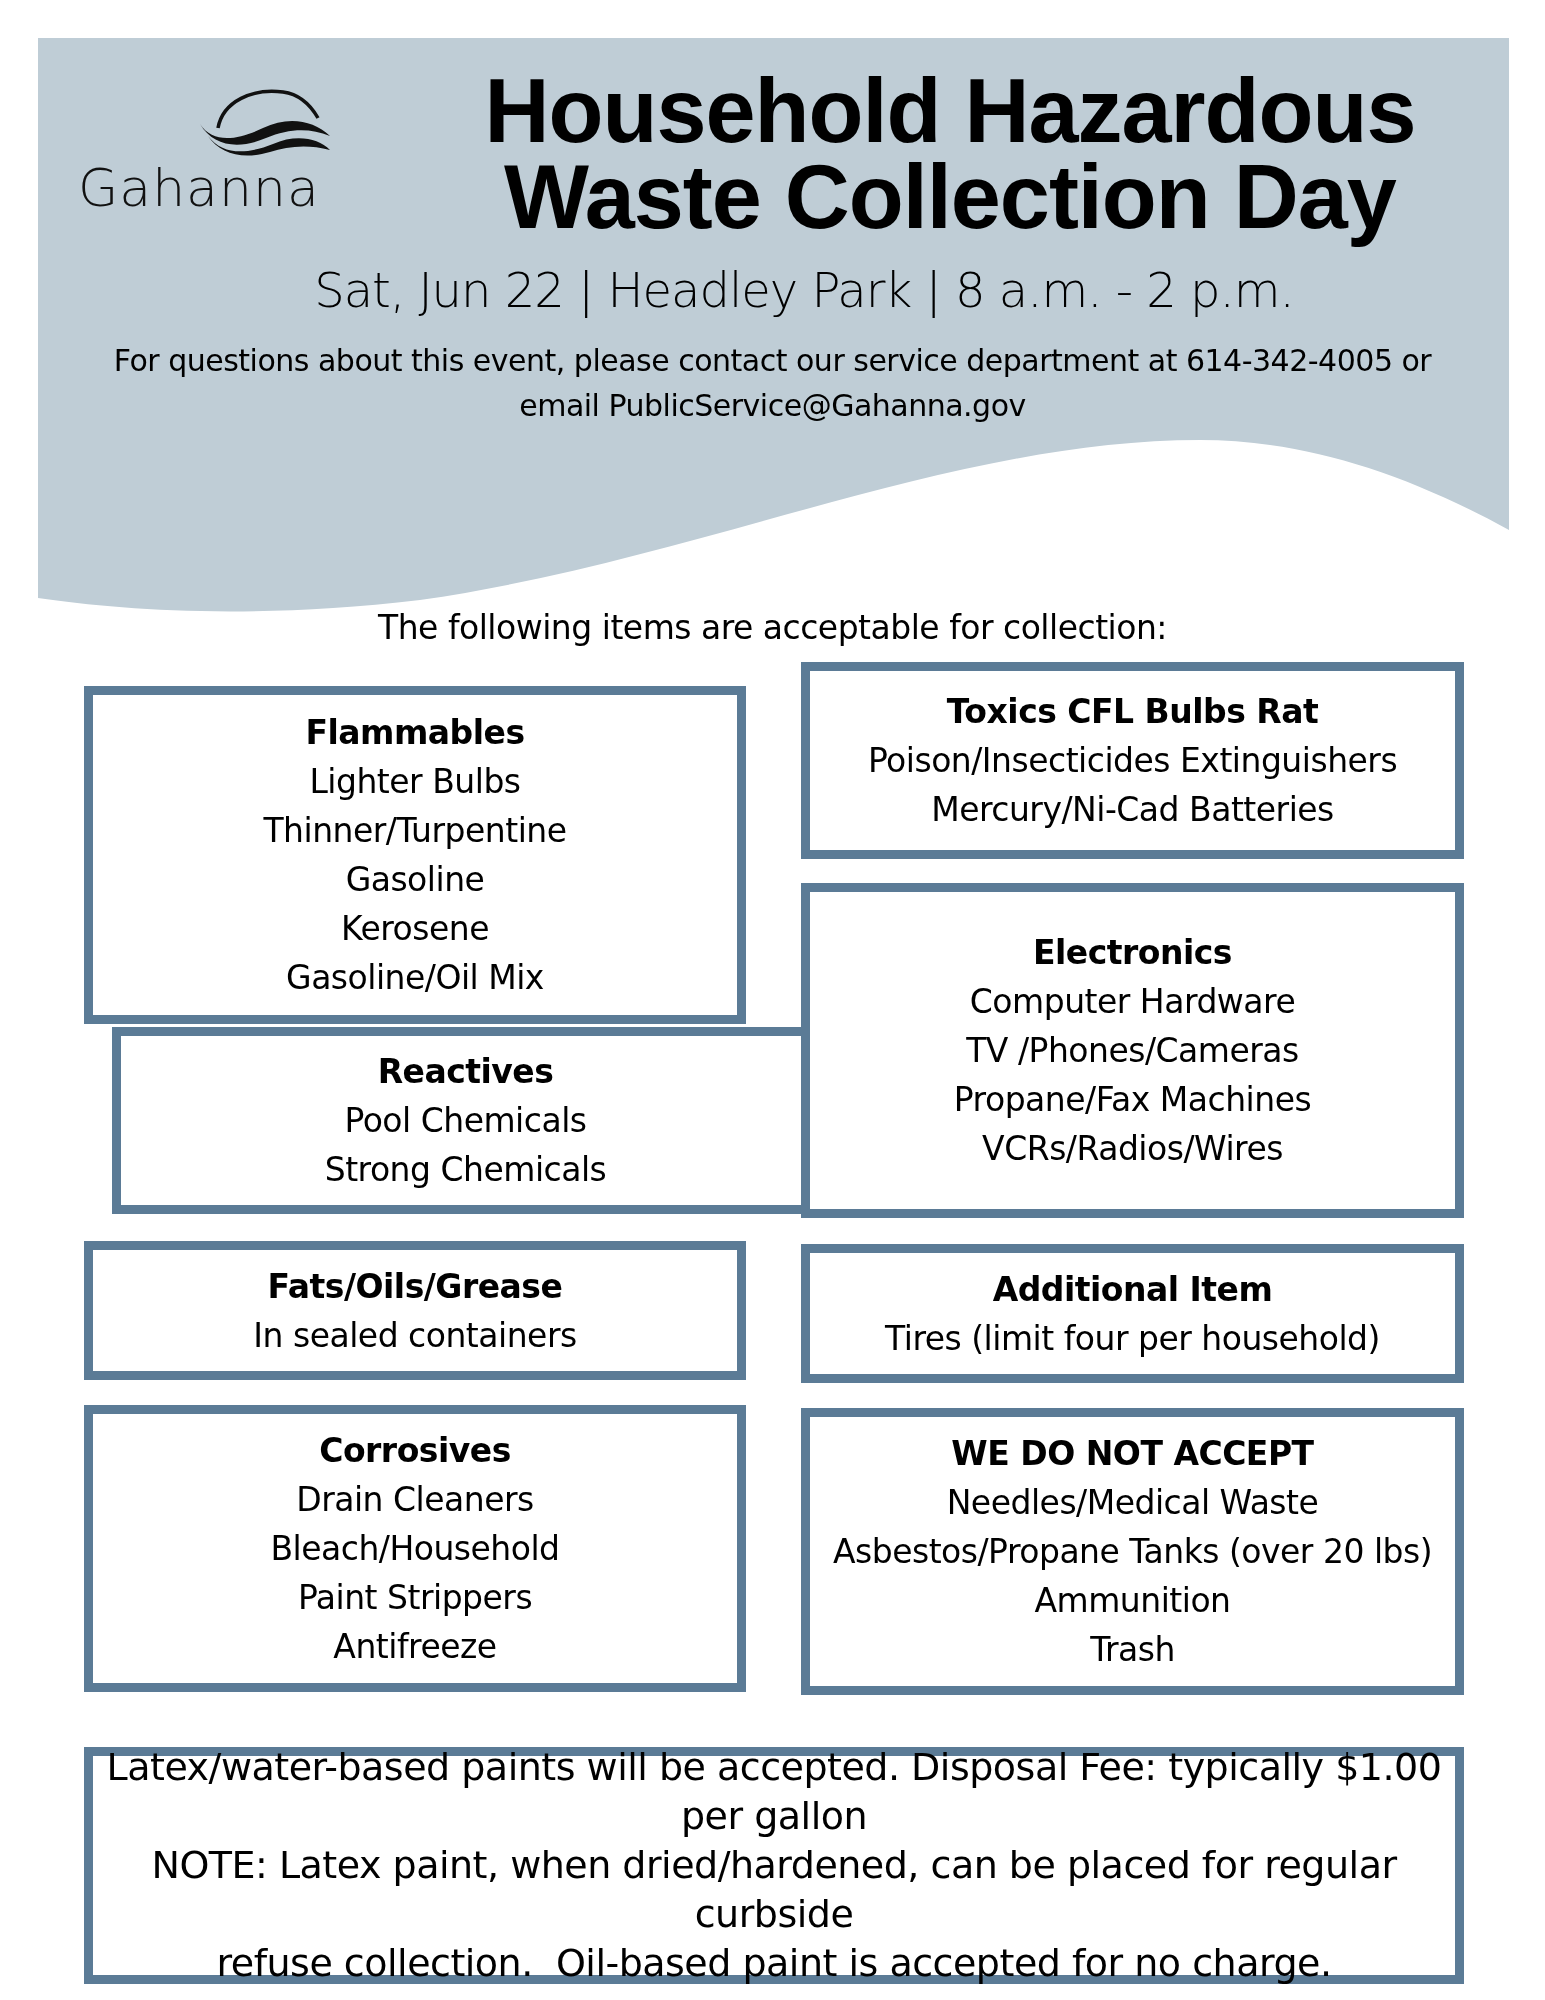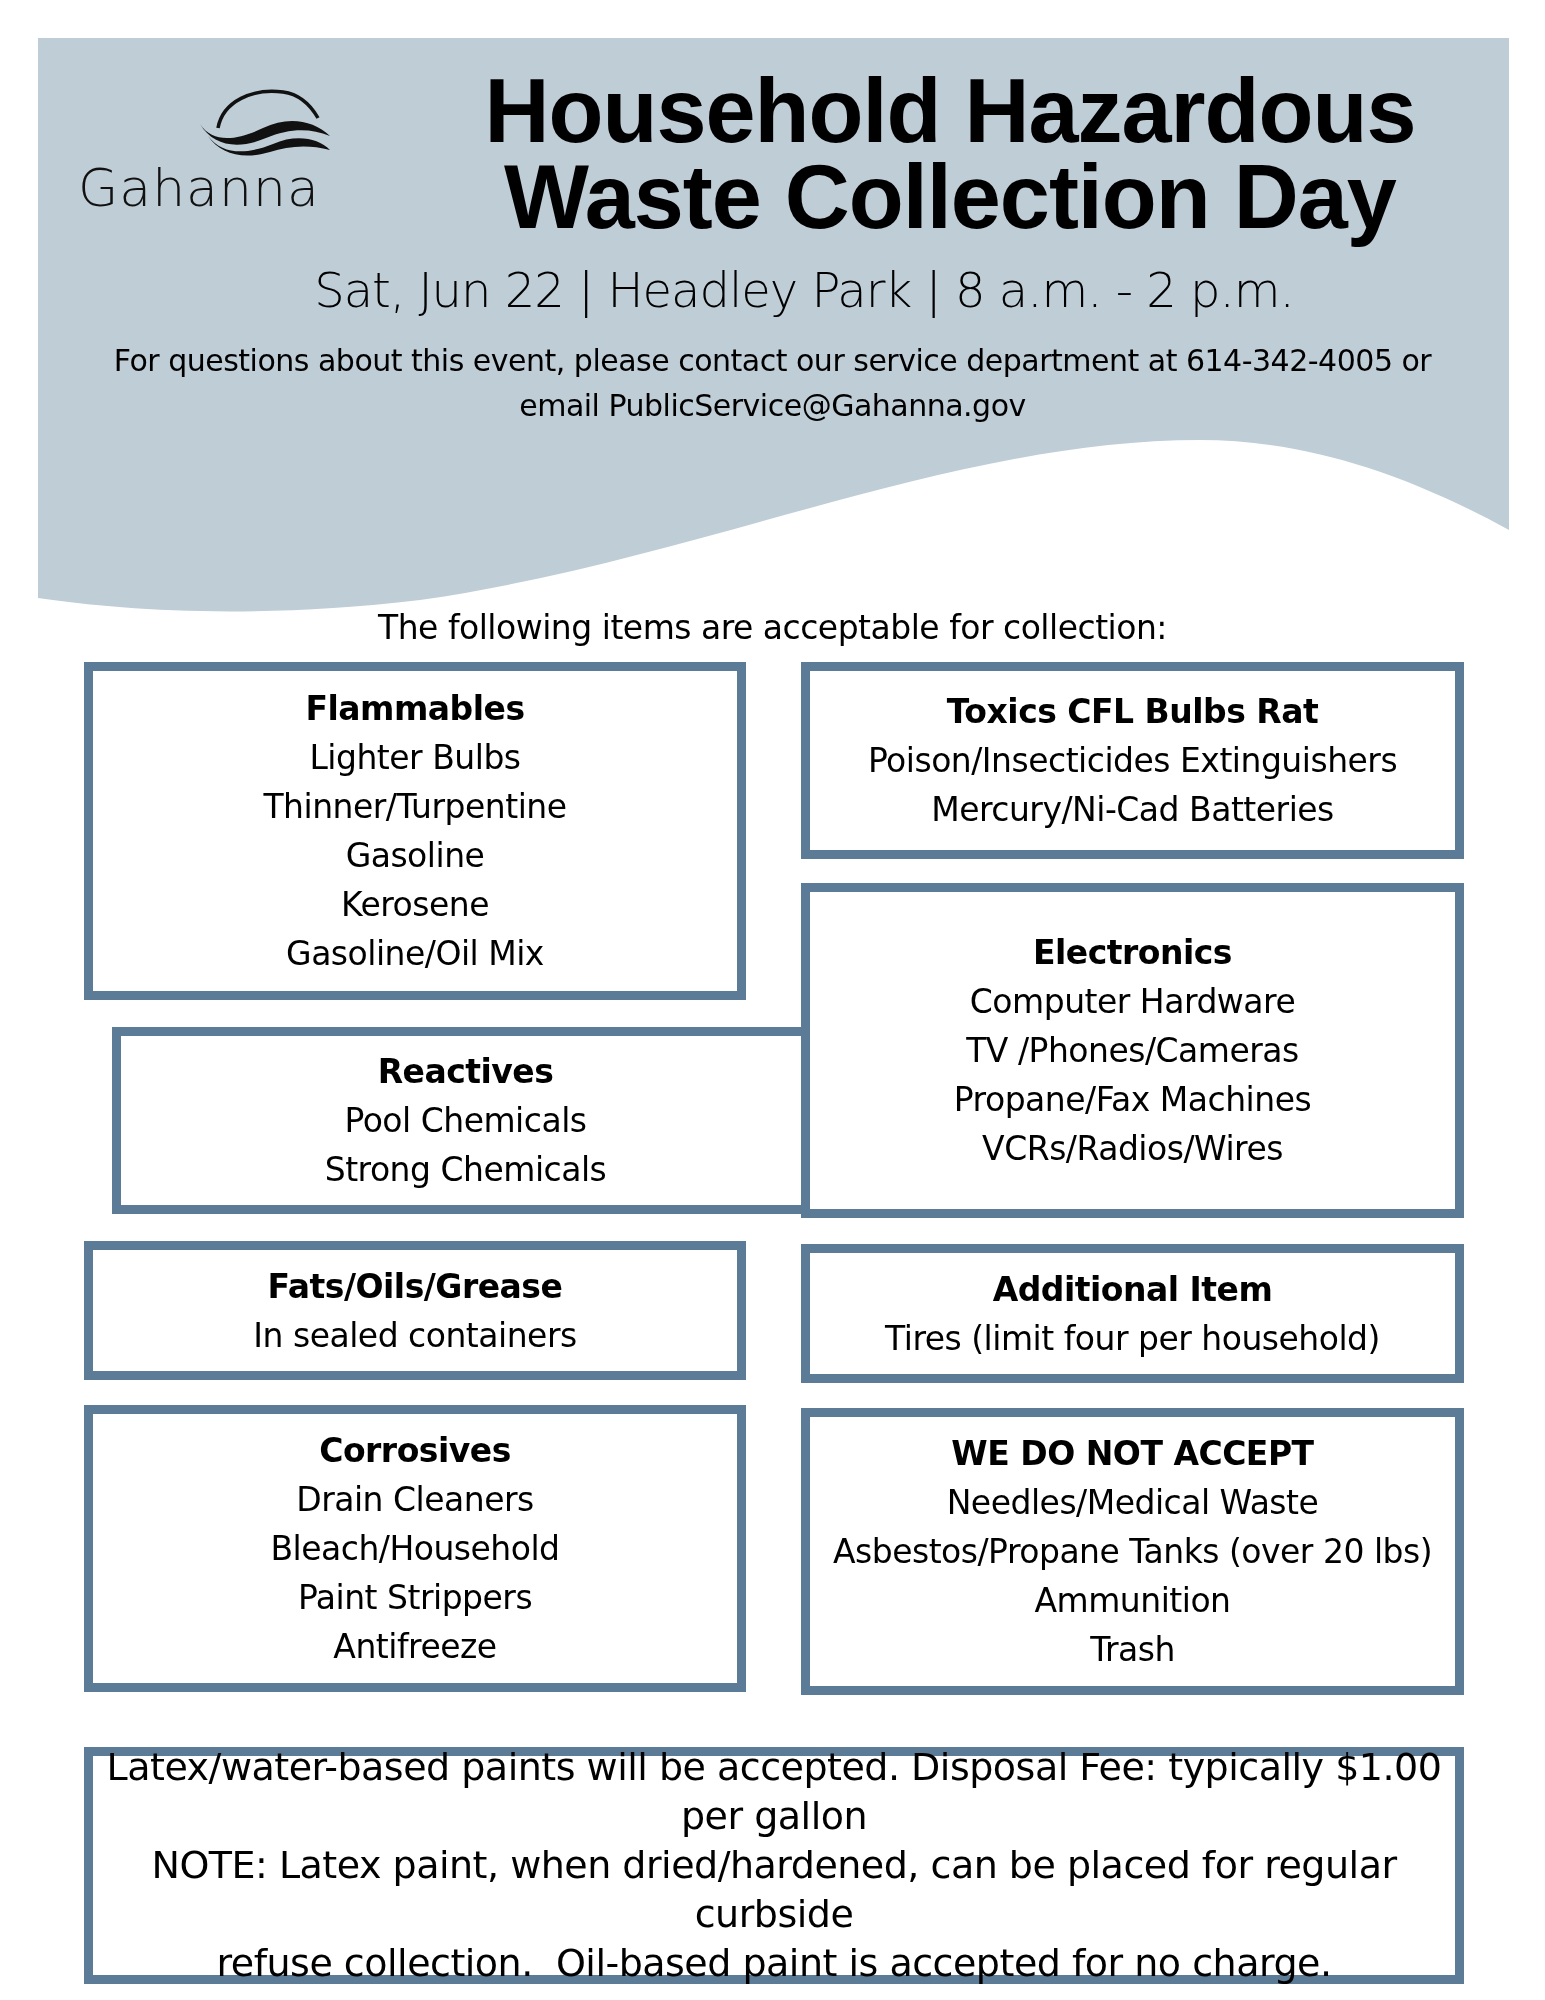--- a/index.html
+++ b/index.html
@@ -47,21 +47,21 @@
 
 <div class="event-line">Sat, Jun 22 | Headley Park | 8 a.m. - 2 p.m.</div>
 
 <div class="contact">
   <div>For questions about this event, please contact our service department at 614-342-4005 or</div>
   <div>email PublicService@Gahanna.gov</div>
 </div>
 
 <div class="intro">The following items are acceptable for collection:</div>
 
-<div class="box" style="left:84px;top:662px;width:662px;height:338px;">
+<div class="box" style="left:84px;top:686px;width:662px;height:338px;">
   <div class="head">Flammables</div>
   <div class="item">Lighter Bulbs</div>
   <div class="item">Thinner/Turpentine</div>
   <div class="item">Gasoline</div>
   <div class="item">Kerosene</div>
   <div class="item">Gasoline/Oil Mix</div>
 </div>
 
 <div class="box" style="left:84px;top:1027px;width:707px;height:187px;margin-left:28px;">
   <div class="head">Reactives</div>

